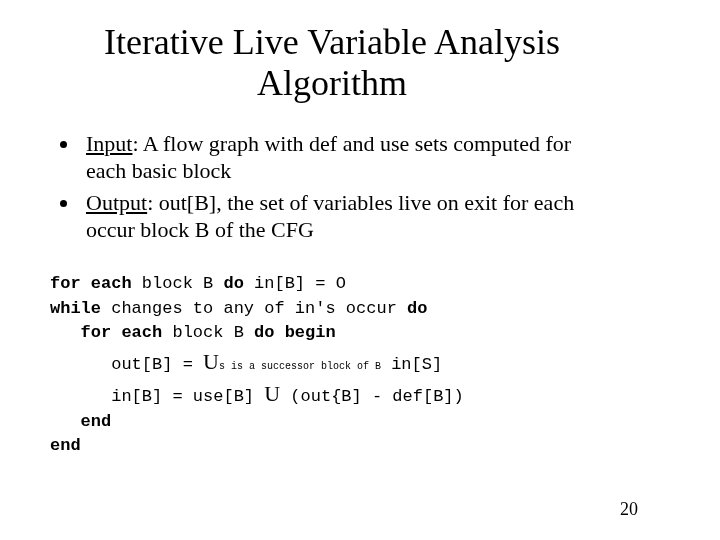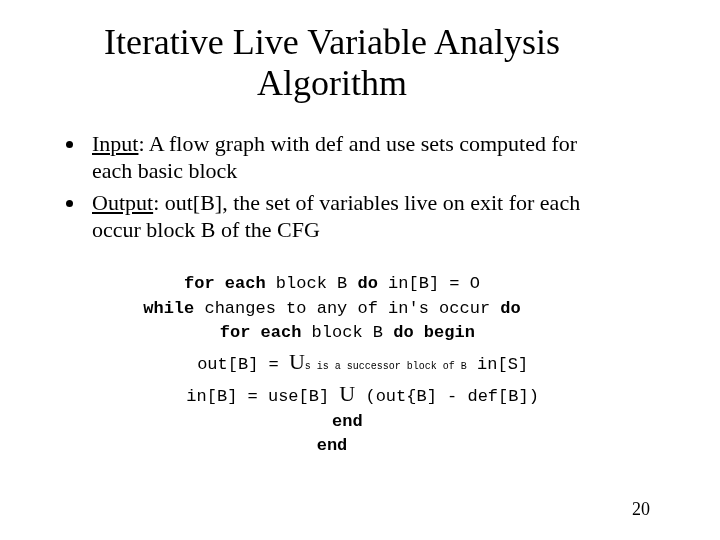--- a/index.html
+++ b/index.html
@@ -25,45 +25,44 @@
     margin: 0 0 26px 0;
     font-weight: normal;
   }
   ul.bullets {
     margin: 0 0 28px 0;
     padding: 0 0 0 30px;
     font-size: 22px;
     line-height: 1.22;
   }
   ul.bullets li {
-    margin: 0 0 6px 6px;
+    margin: 0 0 6px 0;
     padding-left: 6px;
   }
   .u {
     text-decoration: underline;
   }
   .algo {
     font-family: "Courier New", Courier, monospace;
     font-size: 17px;
     line-height: 1.45;
     white-space: pre;
     padding-left: 0;
-    text-align: center;
   }
   .algo .b { font-weight: bold; }
   .algo .union {
     font-family: "Times New Roman", Times, serif;
     font-size: 22px;
   }
   .algo .sub {
     font-size: 10px;
   }
   .pagenum {
     position: absolute;
-    right: 14px;
+    right: 26px;
     bottom: 20px;
     font-size: 18px;
     font-family: "Times New Roman", Times, serif;
   }
 </style>
 </head>
 <body>
 
 <div class="slide">
 

